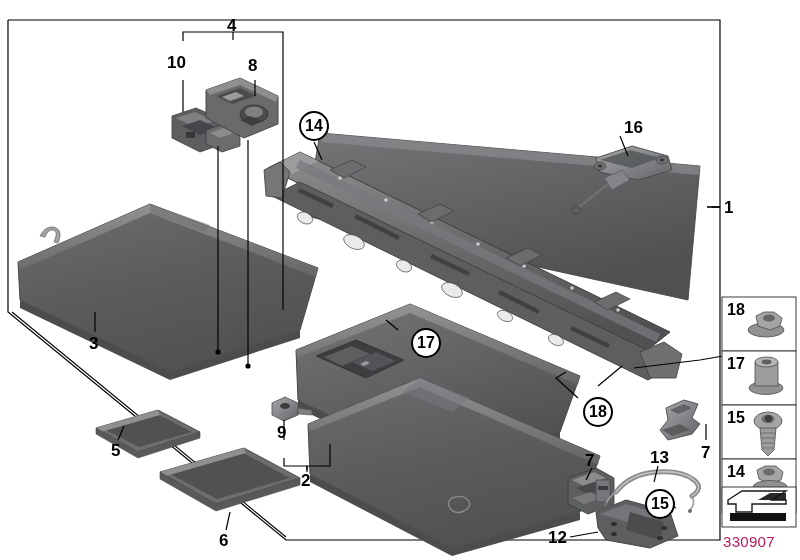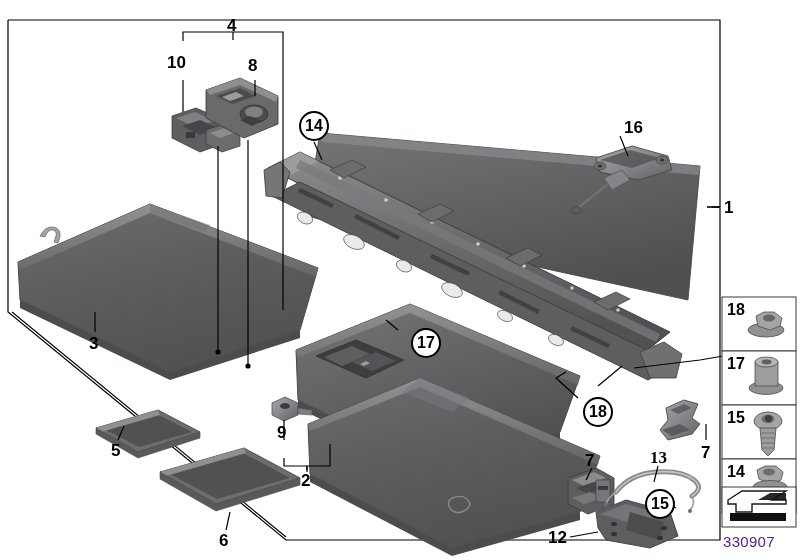--- a/index.html
+++ b/index.html
@@ -54,21 +54,21 @@
     font-weight: bold;
     font-size: 16px;
     color: #000;
     line-height: 1;
   }
   #diagram-id {
     position: absolute;
     left: 723px; top: 533px;
     font-family: "Liberation Sans", sans-serif;
     font-size: 15px;
-    color: #4c1d95;
+    color: #be185d;
     letter-spacing: 0.3px;
   }
   .legend-box {
     position: absolute;
     border: 1px solid #3a3a3a;
     background: #ffffff;
   }
 </style>
 </head>
 <body>
@@ -420,21 +420,21 @@
   <div class="callout-num" style="left:89px;  top:335px;">3</div>
   <div class="callout-num" style="left:227px; top:17px;">4</div>
   <div class="callout-num" style="left:111px; top:442px;">5</div>
   <div class="callout-num" style="left:219px; top:532px;">6</div>
   <div class="callout-num" style="left:701px; top:444px;">7</div>
   <div class="callout-num" style="left:248px; top:57px;">8</div>
   <div class="callout-num" style="left:277px; top:424px;">9</div>
   <div class="callout-num" style="left:167px; top:54px;">10</div>
   <div class="callout-num" style="left:585px; top:452px;">7</div>
   <div class="callout-num" style="left:548px; top:529px;text-align:right;">12</div>
-  <div class="callout-num" style="left:650px; top:449px;font-family:Liberation Serif, serif;">13</div>
+  <div class="callout-num" style="left:650px; top:449px;">13</div>
   <div class="callout-num" style="left:624px; top:119px;">16</div>
 
   <div class="callout-circled" style="left:299px; top:111px;">14</div>
   <div class="callout-circled" style="left:411px; top:328px;">17</div>
   <div class="callout-circled" style="left:583px; top:397px;">18</div>
   <div class="callout-circled" style="left:645px; top:489px;">15</div>
 
   <div class="legend-num" style="left:727px; top:302px;">18</div>
   <div class="legend-num" style="left:727px; top:356px;">17</div>
   <div class="legend-num" style="left:727px; top:410px;">15</div>

